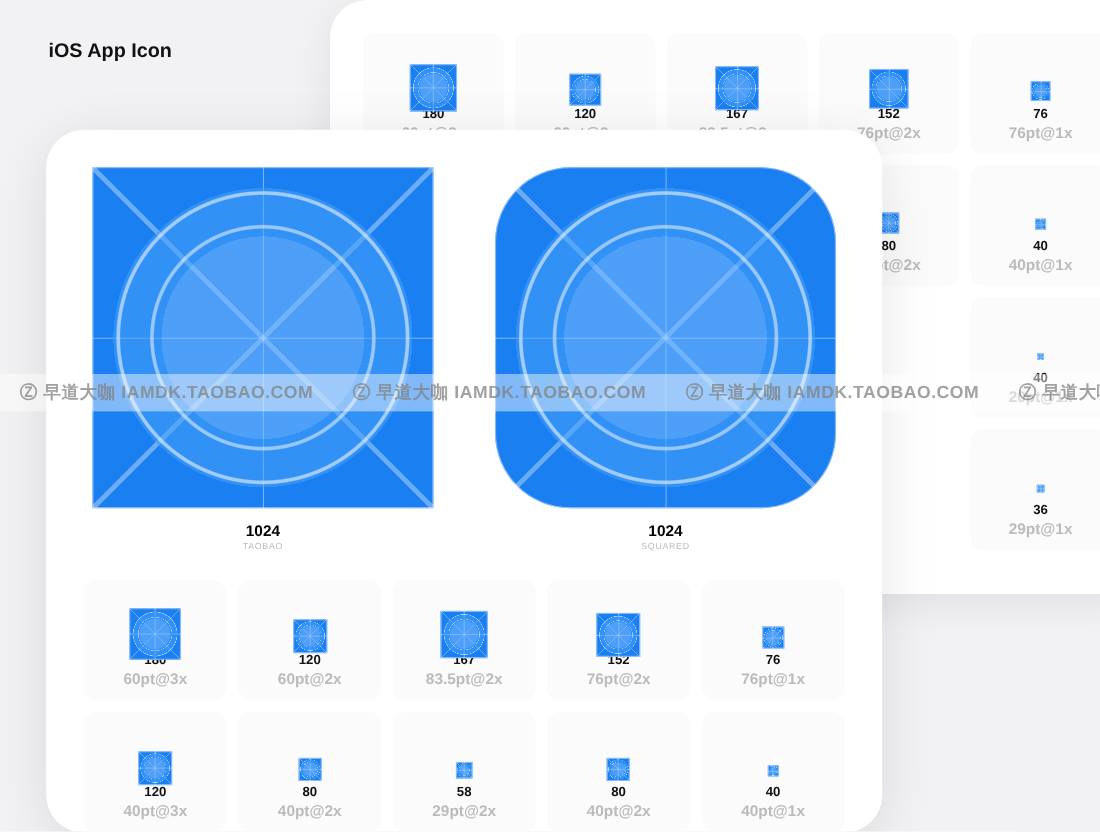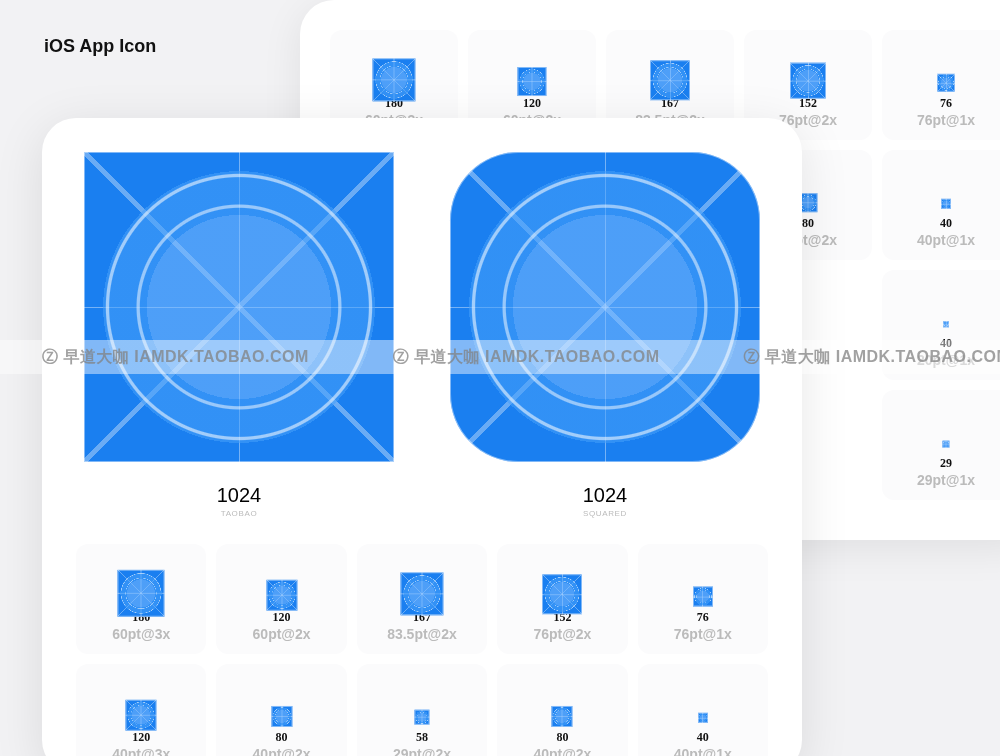--- a/index.html
+++ b/index.html
@@ -48,21 +48,20 @@
     position: absolute;
     top: 50%; left: 50%;
     transform: translate(-50%, -62%);
   }
   .tile .tlabel {
     font-size: 12px;
     font-weight: 800;
     color: #111;
     line-height: 1.1;
     margin-top: auto;
-    font-family: Liberation Serif, serif;
   }
   .tile .tsub {
     font-size: 14px;
     color: #bbb;
     margin-top: 2px;
     font-weight: bold;
   }
 
   
   .artboard-front {
@@ -79,23 +78,23 @@
     gap: 40px;
     justify-content: space-between;
   }
   .hero-col {
     flex: 1;
     display: flex;
     flex-direction: column;
     align-items: center;
   }
   .hero-label {
-    font-size: 20px;
-    font-weight: 400;
-    margin-top: 22px;
+    font-size: 14px;
+    font-weight: 700;
+    margin-top: 12px;
   }
   .hero-sub {
     font-size: 8px;
     letter-spacing: .08em;
     color: #bbb;
     margin-top: 2px;
   }
   .front-grid {
     margin-top: 26px;
     display: grid;
@@ -142,21 +141,21 @@
     background: rgba(255,255,255,.45);
     color: rgba(130,130,130,.75);
     font-size: 16px;
     letter-spacing:.03em;
     white-space: nowrap;
     overflow: hidden;
     z-index: 50;
     pointer-events:none;
     font-weight:600;
   }
-  .watermark span { padding: 0 42px; }
+  .watermark span { padding: 0 18px; }
 </style>
 </head>
 <body>
 
 <div class="title">iOS App Icon</div>
 
 <div class="artboard-back">
   <div class="back-grid" id="back-grid">
       <div class="tile">
         <span class="appicon sq thumb" style="width: 43px; height: 43px;"></span>
@@ -237,21 +236,21 @@
       <div class="tile" style="visibility: hidden;">
         <div class="tlabel"></div>
         <div class="tsub"></div>
       </div>
       <div class="tile" style="visibility: hidden;">
         <div class="tlabel"></div>
         <div class="tsub"></div>
       </div>
       <div class="tile">
         <span class="appicon sq thumb" style="width: 7px; height: 7px;"></span>
-        <div class="tlabel">29</div>
+        <div class="tlabel">36</div>
         <div class="tsub">29pt@1x</div>
       </div>
     </div>
 </div>
 
 <div class="artboard-front">
   <div class="hero-row">
     <div class="hero-col">
       <span class="appicon sq" style="width:310px;height:310px;"></span>
       <div class="hero-label">1024</div>

